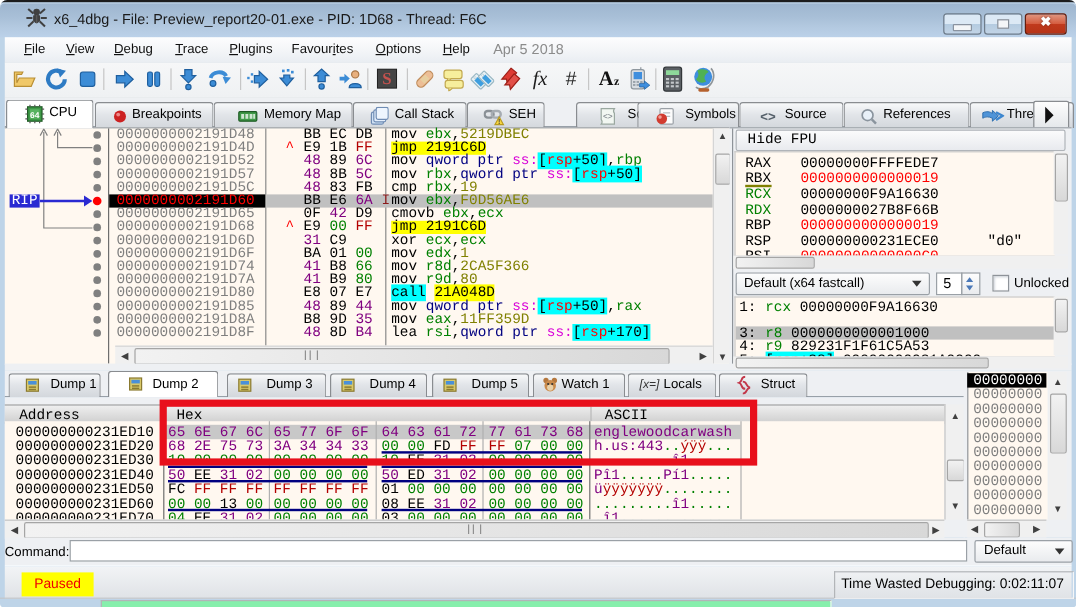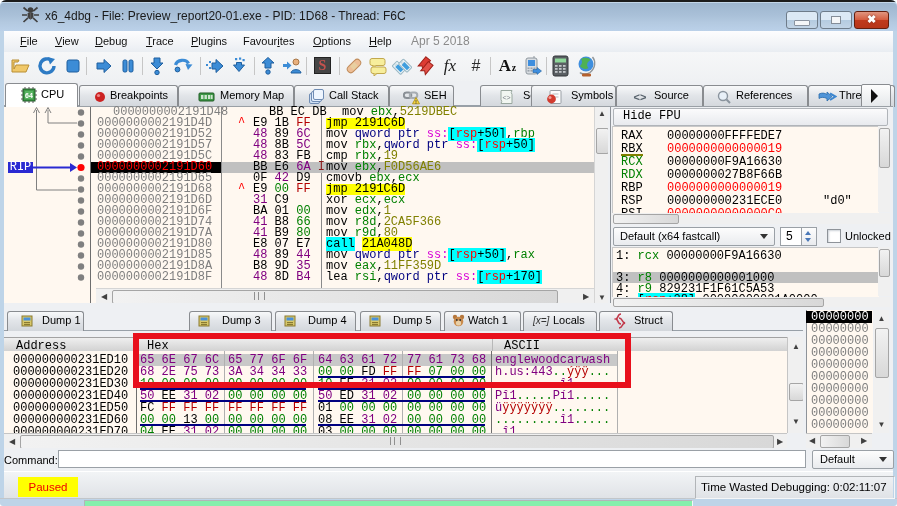--- a/index.html
+++ b/index.html
@@ -323,21 +323,21 @@
         <circle cx="7" cy="127.5" r="3.2"></circle>
         <circle cx="7" cy="138.5" r="3.2"></circle>
         <circle cx="7" cy="149.5" r="3.2"></circle>
         <circle cx="7" cy="160.5" r="3.2"></circle>
         <circle cx="7" cy="171.5" r="3.2"></circle>
       </g>
 <circle cx="7" cy="61.5" r="3.6" fill="#ff0000"></circle>
     </svg>
 <div class="abs" style="left:91px;top:162px;width:130px;height:11px;background:#000"></div>
 <div class="abs" style="left:222px;top:162px;width:372px;height:11px;background:#c0c0c0"></div>
-<div class="mr" style="top:107px;left:16px;width:594px"><span class="abs gy" style="left:97px">0000000002191D48</span><span class="abs" style="left:253px">BB EC DB</span><span class="abs" style="left:326px">mov <span class="gr">ebx</span>,<span class="ol">5219DBEC</span></span></div>
+<div class="mr" style="top:107px;left:0;width:594px"><span class="abs gy" style="left:97px">0000000002191D48</span><span class="abs" style="left:253px">BB EC DB</span><span class="abs" style="left:326px">mov <span class="gr">ebx</span>,<span class="ol">5219DBEC</span></span></div>
 <div class="mr" style="top:118px;left:0;width:594px"><span class="abs rd" style="left:238px">^</span><span class="abs gy" style="left:97px">0000000002191D4D</span><span class="abs" style="left:253px">E9 1B <span class="mrd">FF</span></span><span class="abs yl" style="left:326px">jmp 2191C6D</span></div>
 <div class="mr" style="top:129px;left:0;width:594px"><span class="abs gy" style="left:97px">0000000002191D52</span><span class="abs" style="left:253px"><span class="pu">48</span> 89 <span class="pu">6C</span></span><span class="abs" style="left:326px">mov <span class="nv">qword ptr </span><span class="mg">ss:</span><span class="cy">[<span class="rd">rsp</span>+50]</span>,<span class="gr">rbp</span></span></div>
 <div class="mr" style="top:140px;left:0;width:594px"><span class="abs gy" style="left:97px">0000000002191D57</span><span class="abs" style="left:253px"><span class="pu">48</span> 8B <span class="pu">5C</span></span><span class="abs" style="left:326px">mov <span class="gr">rbx</span>,<span class="nv">qword ptr </span><span class="mg">ss:</span><span class="cy">[<span class="rd">rsp</span>+50]</span></span></div>
 <div class="mr" style="top:151px;left:0;width:594px"><span class="abs gy" style="left:97px">0000000002191D5C</span><span class="abs" style="left:253px"><span class="pu">48</span> 83 FB</span><span class="abs" style="left:326px">cmp <span class="gr">rbx</span>,<span class="ol">19</span></span></div>
 <div class="mr" style="top:162px;left:0;width:594px"><span class="abs rd" style="left:97px">0000000002191D60</span><span class="abs" style="left:253px">BB E6 <span class="pu">6A</span><span style="color:#8b1a1a"> I</span></span><span class="abs" style="left:326px">mov <span class="gr">ebx</span>,<span class="ol">F0D56AE6</span></span></div>
 <div class="mr" style="top:173px;left:0;width:594px"><span class="abs gy" style="left:97px">0000000002191D65</span><span class="abs" style="left:253px">0F <span class="pu">42</span> D9</span><span class="abs" style="left:326px">cmovb <span class="gr">ebx</span>,<span class="gr">ecx</span></span></div>
 <div class="mr" style="top:184px;left:0;width:594px"><span class="abs rd" style="left:238px">^</span><span class="abs gy" style="left:97px">0000000002191D68</span><span class="abs" style="left:253px">E9 <span class="gr">00</span> <span class="mrd">FF</span></span><span class="abs yl" style="left:326px">jmp 2191C6D</span></div>
 <div class="mr" style="top:195px;left:0;width:634px"><span class="abs gy" style="left:97px">0000000002191D6D</span><span class="abs" style="left:253px"><span class="pu">31</span> C9</span><span class="abs" style="left:326px">xor <span class="gr">ecx</span>,<span class="gr">ecx</span></span></div>
 <div class="mr" style="top:206px;left:0;width:594px"><span class="abs gy" style="left:97px">0000000002191D6F</span><span class="abs" style="left:253px">BA 01 <span class="gr">00</span></span><span class="abs" style="left:326px">mov <span class="gr">edx</span>,<span class="ol">1</span></span></div>
 <div class="mr" style="top:217px;left:0;width:594px"><span class="abs gy" style="left:97px">0000000002191D74</span><span class="abs" style="left:253px"><span class="pu">41</span> B8 <span class="gr">66</span></span><span class="abs" style="left:326px">mov <span class="gr">r8d</span>,<span class="ol">2CA5F366</span></span></div>
@@ -405,20 +405,29 @@
 <div class="abs" style="left:4px;top:309px;width:800px;height:22px;background:#eef0f3"></div>
 <div class="abs" style="left:4px;top:330px;width:800px;height:1px;background:#98a0a8"></div>
 <div class="tab" style="left:7px;top:311px;height:19px;width:75px">
       <svg class="ticon" style="left:13px;top:2px" width="14" height="14" viewBox="0 0 14 14">
         <rect x="1" y="2" width="10" height="10" fill="#d8c86a" stroke="#8a7a30"></rect>
         <rect x="2.5" y="3.5" width="7" height="3" fill="#4a90d8"></rect>
         <rect x="3" y="8" width="6" height="1.2" fill="#8a7a30"></rect>
         <rect x="3" y="10" width="6" height="1.2" fill="#8a7a30"></rect>
       </svg>
       <span class="abs" style="left:34px;top:2px">Dump 1</span>
+    </div>
+<div class="tab tabsel" style="left:90px;top:309px;height:21px;width:90px">
+      <svg class="ticon" style="left:16px;top:3px" width="14" height="14" viewBox="0 0 14 14">
+        <rect x="1" y="2" width="10" height="10" fill="#d8c86a" stroke="#8a7a30"></rect>
+        <rect x="2.5" y="3.5" width="7" height="3" fill="#4a90d8"></rect>
+        <rect x="3" y="8" width="6" height="1.2" fill="#8a7a30"></rect>
+        <rect x="3" y="10" width="6" height="1.2" fill="#8a7a30"></rect>
+      </svg>
+      <span class="abs" style="left:36px;top:4px">Dump 2</span>
     </div>
 <div class="tab" style="left:189px;top:311px;height:19px;width:81px">
       <svg class="ticon" style="left:8px;top:2px" width="14" height="14" viewBox="0 0 14 14">
         <rect x="1" y="2" width="10" height="10" fill="#d8c86a" stroke="#8a7a30"></rect>
         <rect x="2.5" y="3.5" width="7" height="3" fill="#4a90d8"></rect>
         <rect x="3" y="8" width="6" height="1.2" fill="#8a7a30"></rect>
         <rect x="3" y="10" width="6" height="1.2" fill="#8a7a30"></rect>
       </svg>
       <span class="abs" style="left:32px;top:2px">Dump 3</span>
     </div>

